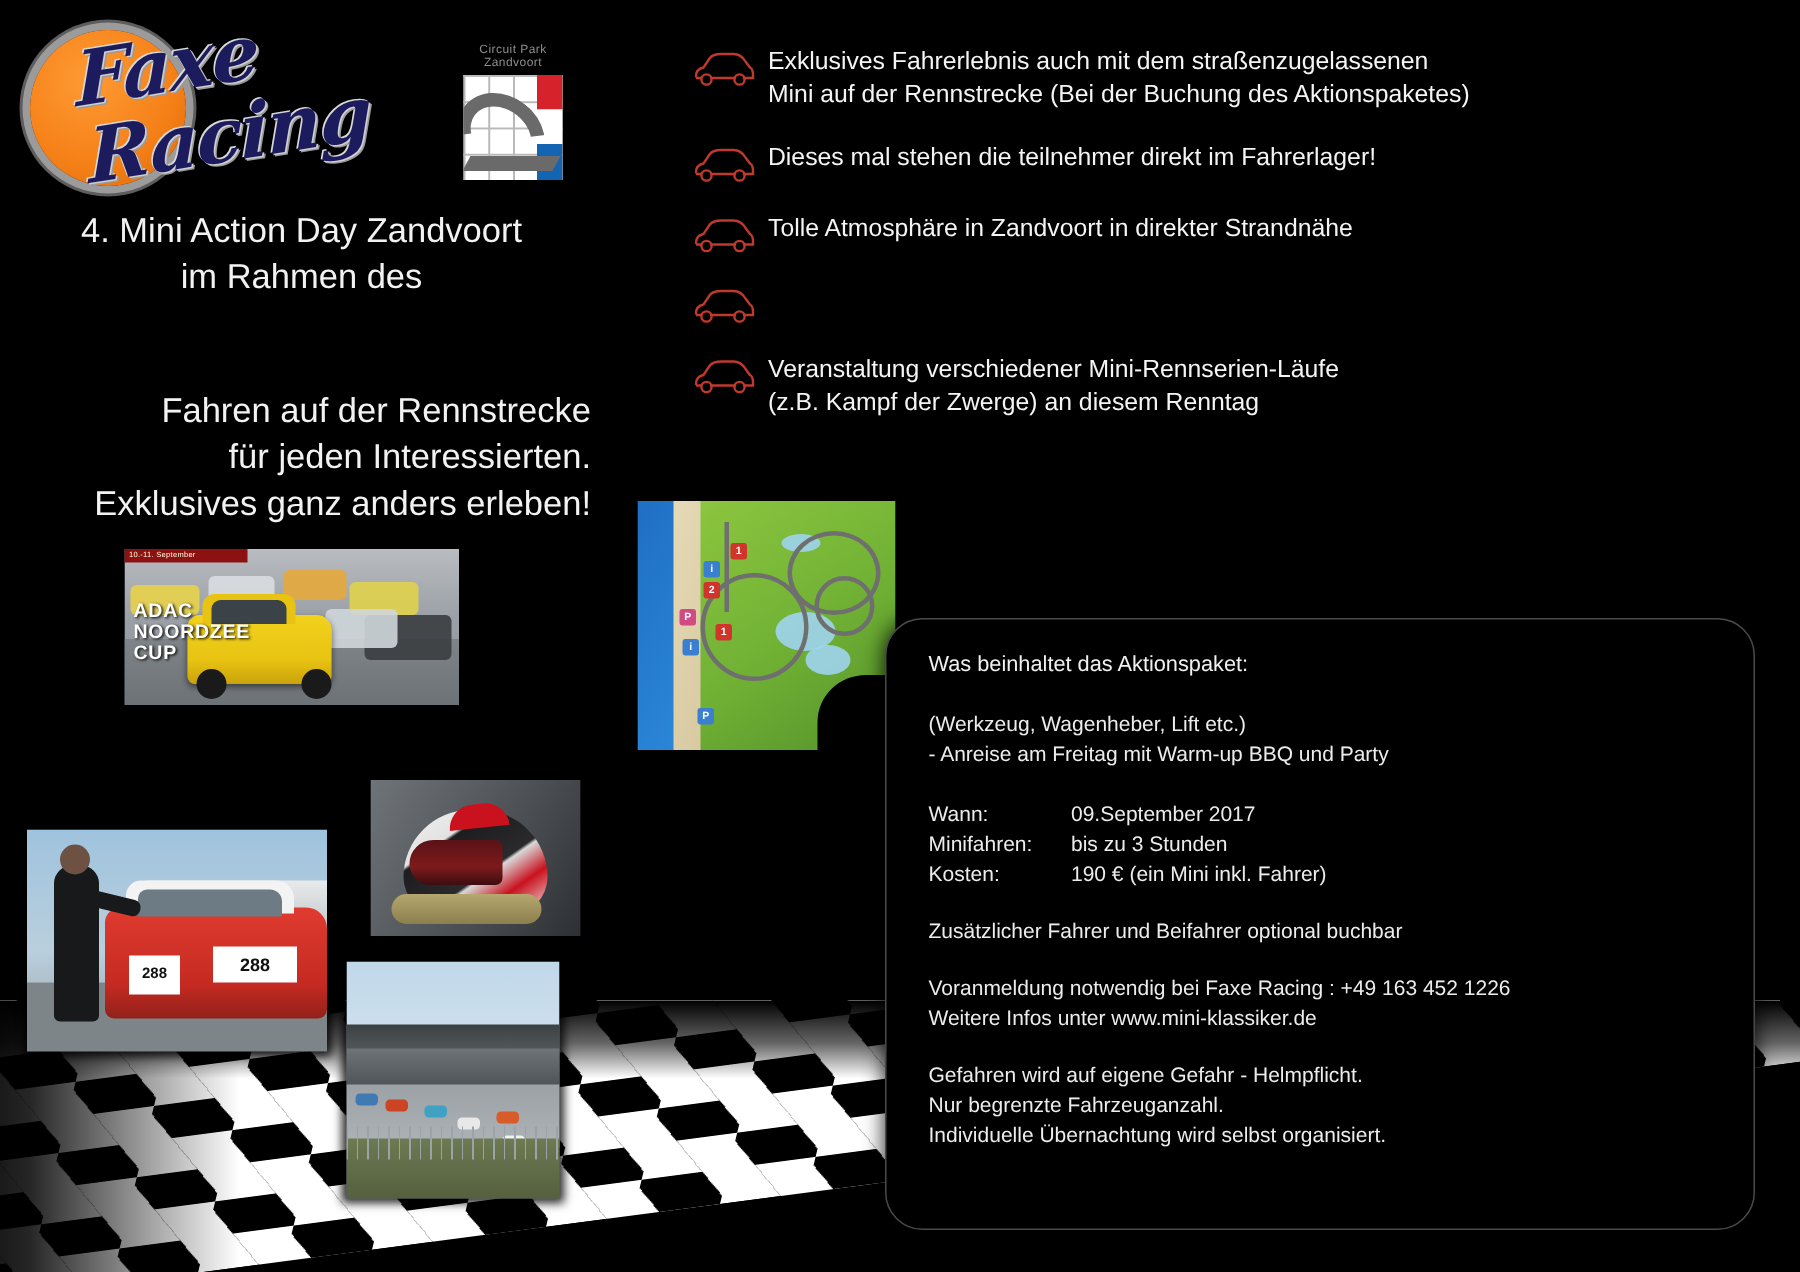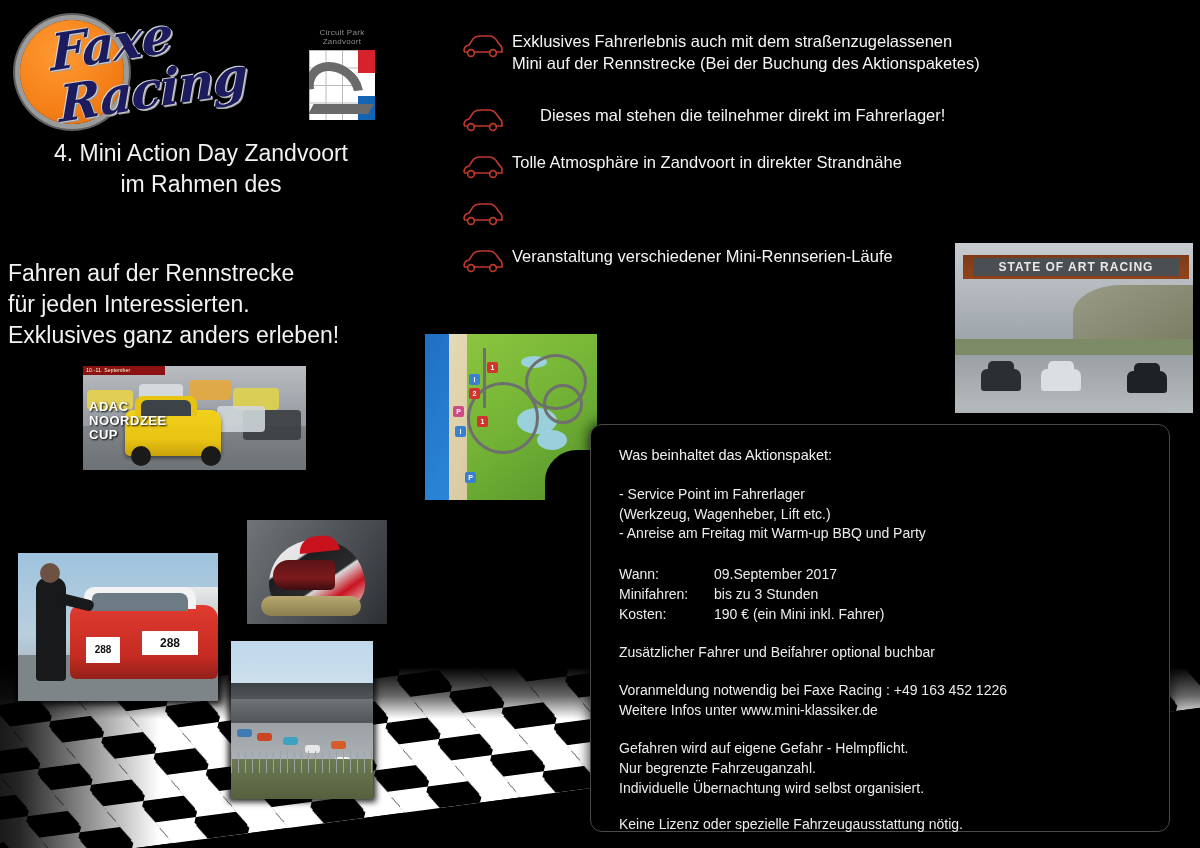--- a/index.html
+++ b/index.html
@@ -78,21 +78,21 @@
     position:absolute; left:2px; bottom:6px; width:60px; height:10px; background:#6a6a6a;
     transform:skewX(-28deg);
   }
 
   
   .title-block{
     position:absolute; left:12px; top:138px; width:378px; text-align:center; z-index:6;
     font-size:23px; line-height:31px; color:#f2f2f2;
   }
   .subtitle-block{
-    position:absolute; left:8px; top:258px; width:386px; text-align:left; z-index:6;
+    position:absolute; left:8px; top:258px; width:386px; text-align:right; z-index:6;
     font-size:23px; line-height:31px; color:#f2f2f2;
   }
 
   
   .bullets{ position:absolute; left:460px; top:30px; width:620px; z-index:6; }
   .bullet{ position:relative; display:flex; align-items:flex-start; margin-bottom:14px; }
   .bullet .txt{ font-size:16.5px; line-height:22px; color:#f4f4f4; padding-left:8px; }
   .car-icon{ width:44px; height:26px; flex:0 0 44px; position:relative; margin-top:3px; }
   .car-icon svg{ width:44px; height:26px; display:block; }
 
@@ -208,22 +208,22 @@
     background:linear-gradient(145deg,#8dc63f 0%,#6fb034 55%,#55912b 100%); }
   .ph-map .lake{ position:absolute; border-radius:50%; background:#9fd4ee; opacity:.9; }
   .ph-map .trk{ position:absolute; border:3px solid #6f6f6f; border-radius:50%; }
   .ph-map .marker{ position:absolute; width:11px; height:11px; border-radius:2px;
     font-size:7px; line-height:11px; text-align:center; color:#fff; font-weight:bold; }
   .ph-map .corner-dark{ position:absolute; right:-2px; bottom:-2px; width:54px; height:52px;
     background:#000; border-radius:60% 0 0 0; }
 
   
   .infobox{
-    position:absolute; left:590px; top:424px; width:580px; height:408px;
-    background:#000; border:1px solid #4a4a4a; border-radius:12px; z-index:20;
+    position:absolute; left:590px; top:412px; width:580px; height:408px;
+    background:#000; border:1px solid #4a4a4a; border-radius:25px; z-index:20;
     box-shadow:0 0 14px rgba(0,0,0,.9);
     padding:22px 26px 0 28px;
   }
   .infobox .hd{ font-size:14.5px; color:#f0f0f0; margin-bottom:22px; }
   .infobox .list{ font-size:14px; line-height:19.5px; color:#ececec; margin-bottom:20px; }
   .infobox .kv{ display:flex; font-size:14px; line-height:20px; color:#ececec; }
   .infobox .kv .k{ width:95px; flex:0 0 95px; }
   .infobox .kv .v{ flex:1; }
   .infobox .blk{ font-size:14px; line-height:20px; color:#ececec; margin-top:18px; }
   .infobox .blk.tight{ margin-top:16px; }
@@ -281,21 +281,21 @@
             <circle cx="11" cy="20" r="3.4" fill="none" stroke="#c0392b" stroke-width="1.6"></circle>
             <circle cx="33" cy="20" r="3.4" fill="none" stroke="#c0392b" stroke-width="1.6"></circle>
           </svg>
       </span>
       <span class="txt">
         <span>Exklusives Fahrerlebnis auch mit dem straßenzugelassenen</span><br>
         <span>Mini auf der Rennstrecke (Bei der Buchung des Aktionspaketes)</span>
       </span>
     </div>
 
-    <div class="bullet" style="margin-top:30px;gap:28px;">
+    <div class="bullet" style="margin-top:20px;">
       <span class="car-icon">
         <svg viewBox="0 0 44 26">
             <path d="M4 18 Q4 13 9 12 L13 6 Q15 3 21 3 L29 3 Q34 3 37 8 L40 12 Q42 13 42 17 L42 19 L36 19 M30 19 L14 19 M8 19 L4 19 Z" fill="none" stroke="#c0392b" stroke-width="1.6" stroke-linecap="round"></path>
             <circle cx="11" cy="20" r="3.4" fill="none" stroke="#c0392b" stroke-width="1.6"></circle>
             <circle cx="33" cy="20" r="3.4" fill="none" stroke="#c0392b" stroke-width="1.6"></circle>
           </svg>
       </span>
       <span class="txt">
         <span>Dieses mal stehen die teilnehmer direkt im Fahrerlager!</span>
       </span>
@@ -327,20 +327,21 @@
     <div class="bullet" style="margin-top:18px;">
       <span class="car-icon">
         <svg viewBox="0 0 44 26">
             <path d="M4 18 Q4 13 9 12 L13 6 Q15 3 21 3 L29 3 Q34 3 37 8 L40 12 Q42 13 42 17 L42 19 L36 19 M30 19 L14 19 M8 19 L4 19 Z" fill="none" stroke="#c0392b" stroke-width="1.6" stroke-linecap="round"></path>
             <circle cx="11" cy="20" r="3.4" fill="none" stroke="#c0392b" stroke-width="1.6"></circle>
             <circle cx="33" cy="20" r="3.4" fill="none" stroke="#c0392b" stroke-width="1.6"></circle>
           </svg>
       </span>
       <span class="txt">
         <span>Veranstaltung verschiedener Mini-Rennserien-Läufe</span><br>
+        <span>(z.B. Kampf der Zwerge) an diesem Renntag</span>
       </span>
     </div>
   </div>
 
   <div class="photo ph-adac">
     <div class="sky"></div>
     <div class="tarmac"></div>
     <div class="bg-car" style="left:4px;top:24px;width:46px;height:20px;background:#e8d24a;"></div>
     <div class="bg-car" style="left:56px;top:18px;width:44px;height:20px;background:#d9dde0;"></div>
     <div class="bg-car" style="left:106px;top:14px;width:42px;height:20px;background:#e6a93c;"></div>
@@ -351,31 +352,20 @@
     <div class="wheel" style="left:48px;top:80px;"></div>
     <div class="wheel" style="left:118px;top:80px;"></div>
     <div class="overlay">
       <div>ADAC</div>
       <div>NOORDZEE</div>
       <div>CUP</div>
     </div>
     <div class="banner">10.-11. September</div>
   </div>
 
-  <div class="photo ph-soar">
-    <div class="sky"></div>
-    <div class="dune"></div>
-    <div class="grass"></div>
-    <div class="road"></div>
-    <div class="gantry"></div>
-    <div class="gantry-in">STATE OF ART RACING</div>
-    <div class="mini" style="left:26px;top:126px;background:#2b2f32;"></div>
-    <div class="mini" style="left:86px;top:126px;background:#dadfe2;"></div>
-    <div class="mini" style="left:172px;top:128px;background:#1e2224;"></div>
-  </div>
 
   <div class="photo ph-map">
     <div class="land"></div>
     <div class="beach"></div>
     <div class="sea"></div>
     <div class="lake" style="left:92px;top:74px;width:40px;height:26px;"></div>
     <div class="lake" style="left:112px;top:96px;width:30px;height:20px;"></div>
     <div class="lake" style="left:96px;top:22px;width:26px;height:12px;"></div>
     <div class="trk" style="left:42px;top:48px;width:72px;height:72px;"></div>
     <div class="trk" style="left:100px;top:20px;width:62px;height:56px;"></div>
@@ -425,21 +415,20 @@
     <div class="car" style="left:100px;top:100px;background:#d85b2a;"></div>
     <div class="car" style="left:104px;top:116px;background:#f2f2f2;"></div>
     <div class="grass"></div>
     <div class="fence"></div>
   </div>
 
   <div class="infobox">
     <div class="hd">Was beinhaltet das Aktionspaket:</div>
 
     <div class="list">
-      <div>- Service Point im Fahrerlager</div>
       <div>   (Werkzeug, Wagenheber, Lift etc.)</div>
       <div>- Anreise am Freitag mit Warm-up BBQ und Party</div>
     </div>
 
     <div>
       <div class="kv">
         <span class="k">Wann:</span>
         <span class="v">09.September 2017</span>
       </div>
       <div class="kv">
@@ -458,16 +447,15 @@
       <div>Voranmeldung notwendig bei Faxe Racing : +49 163 452 1226</div>
       <div>Weitere Infos unter www.mini-klassiker.de</div>
     </div>
 
     <div class="blk">
       <div>Gefahren wird auf eigene Gefahr - Helmpflicht.</div>
       <div>Nur begrenzte Fahrzeuganzahl.</div>
       <div>Individuelle Übernachtung wird selbst organisiert.</div>
     </div>
 
-    <div class="blk tight">Keine Lizenz oder spezielle Fahrzeugausstattung nötig.</div>
   </div>
 
 </div>
 
 </body></html>

